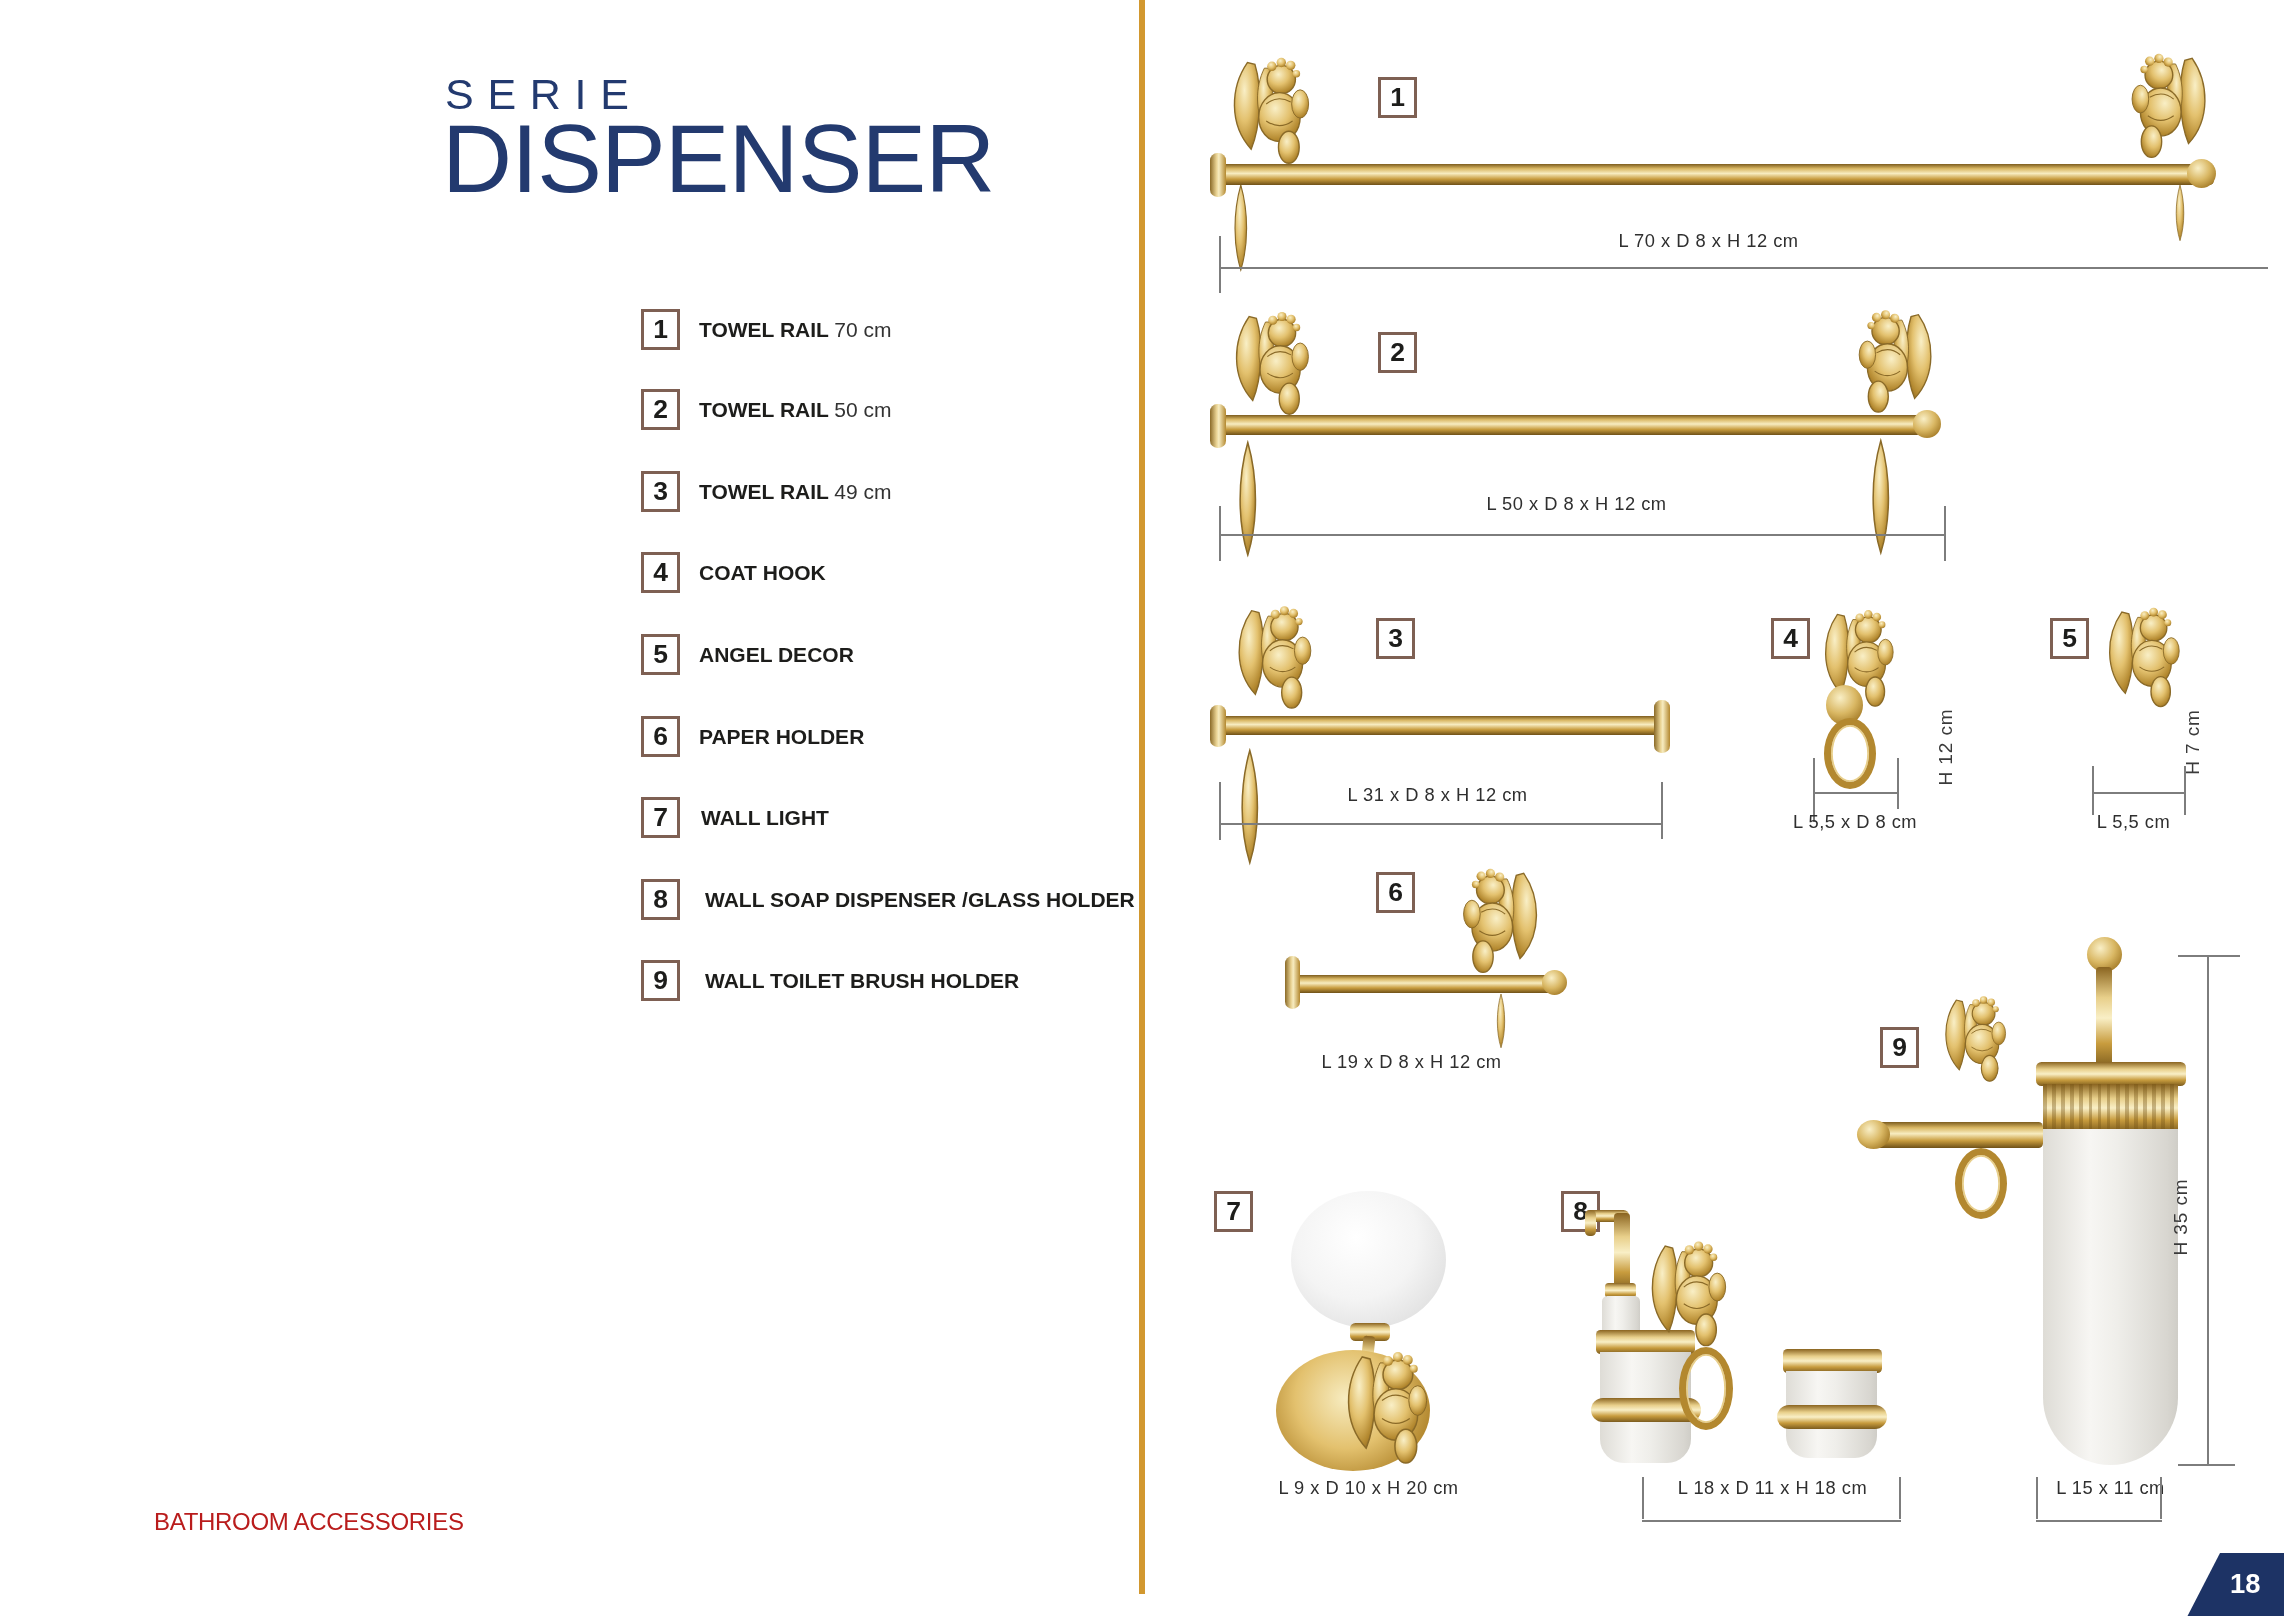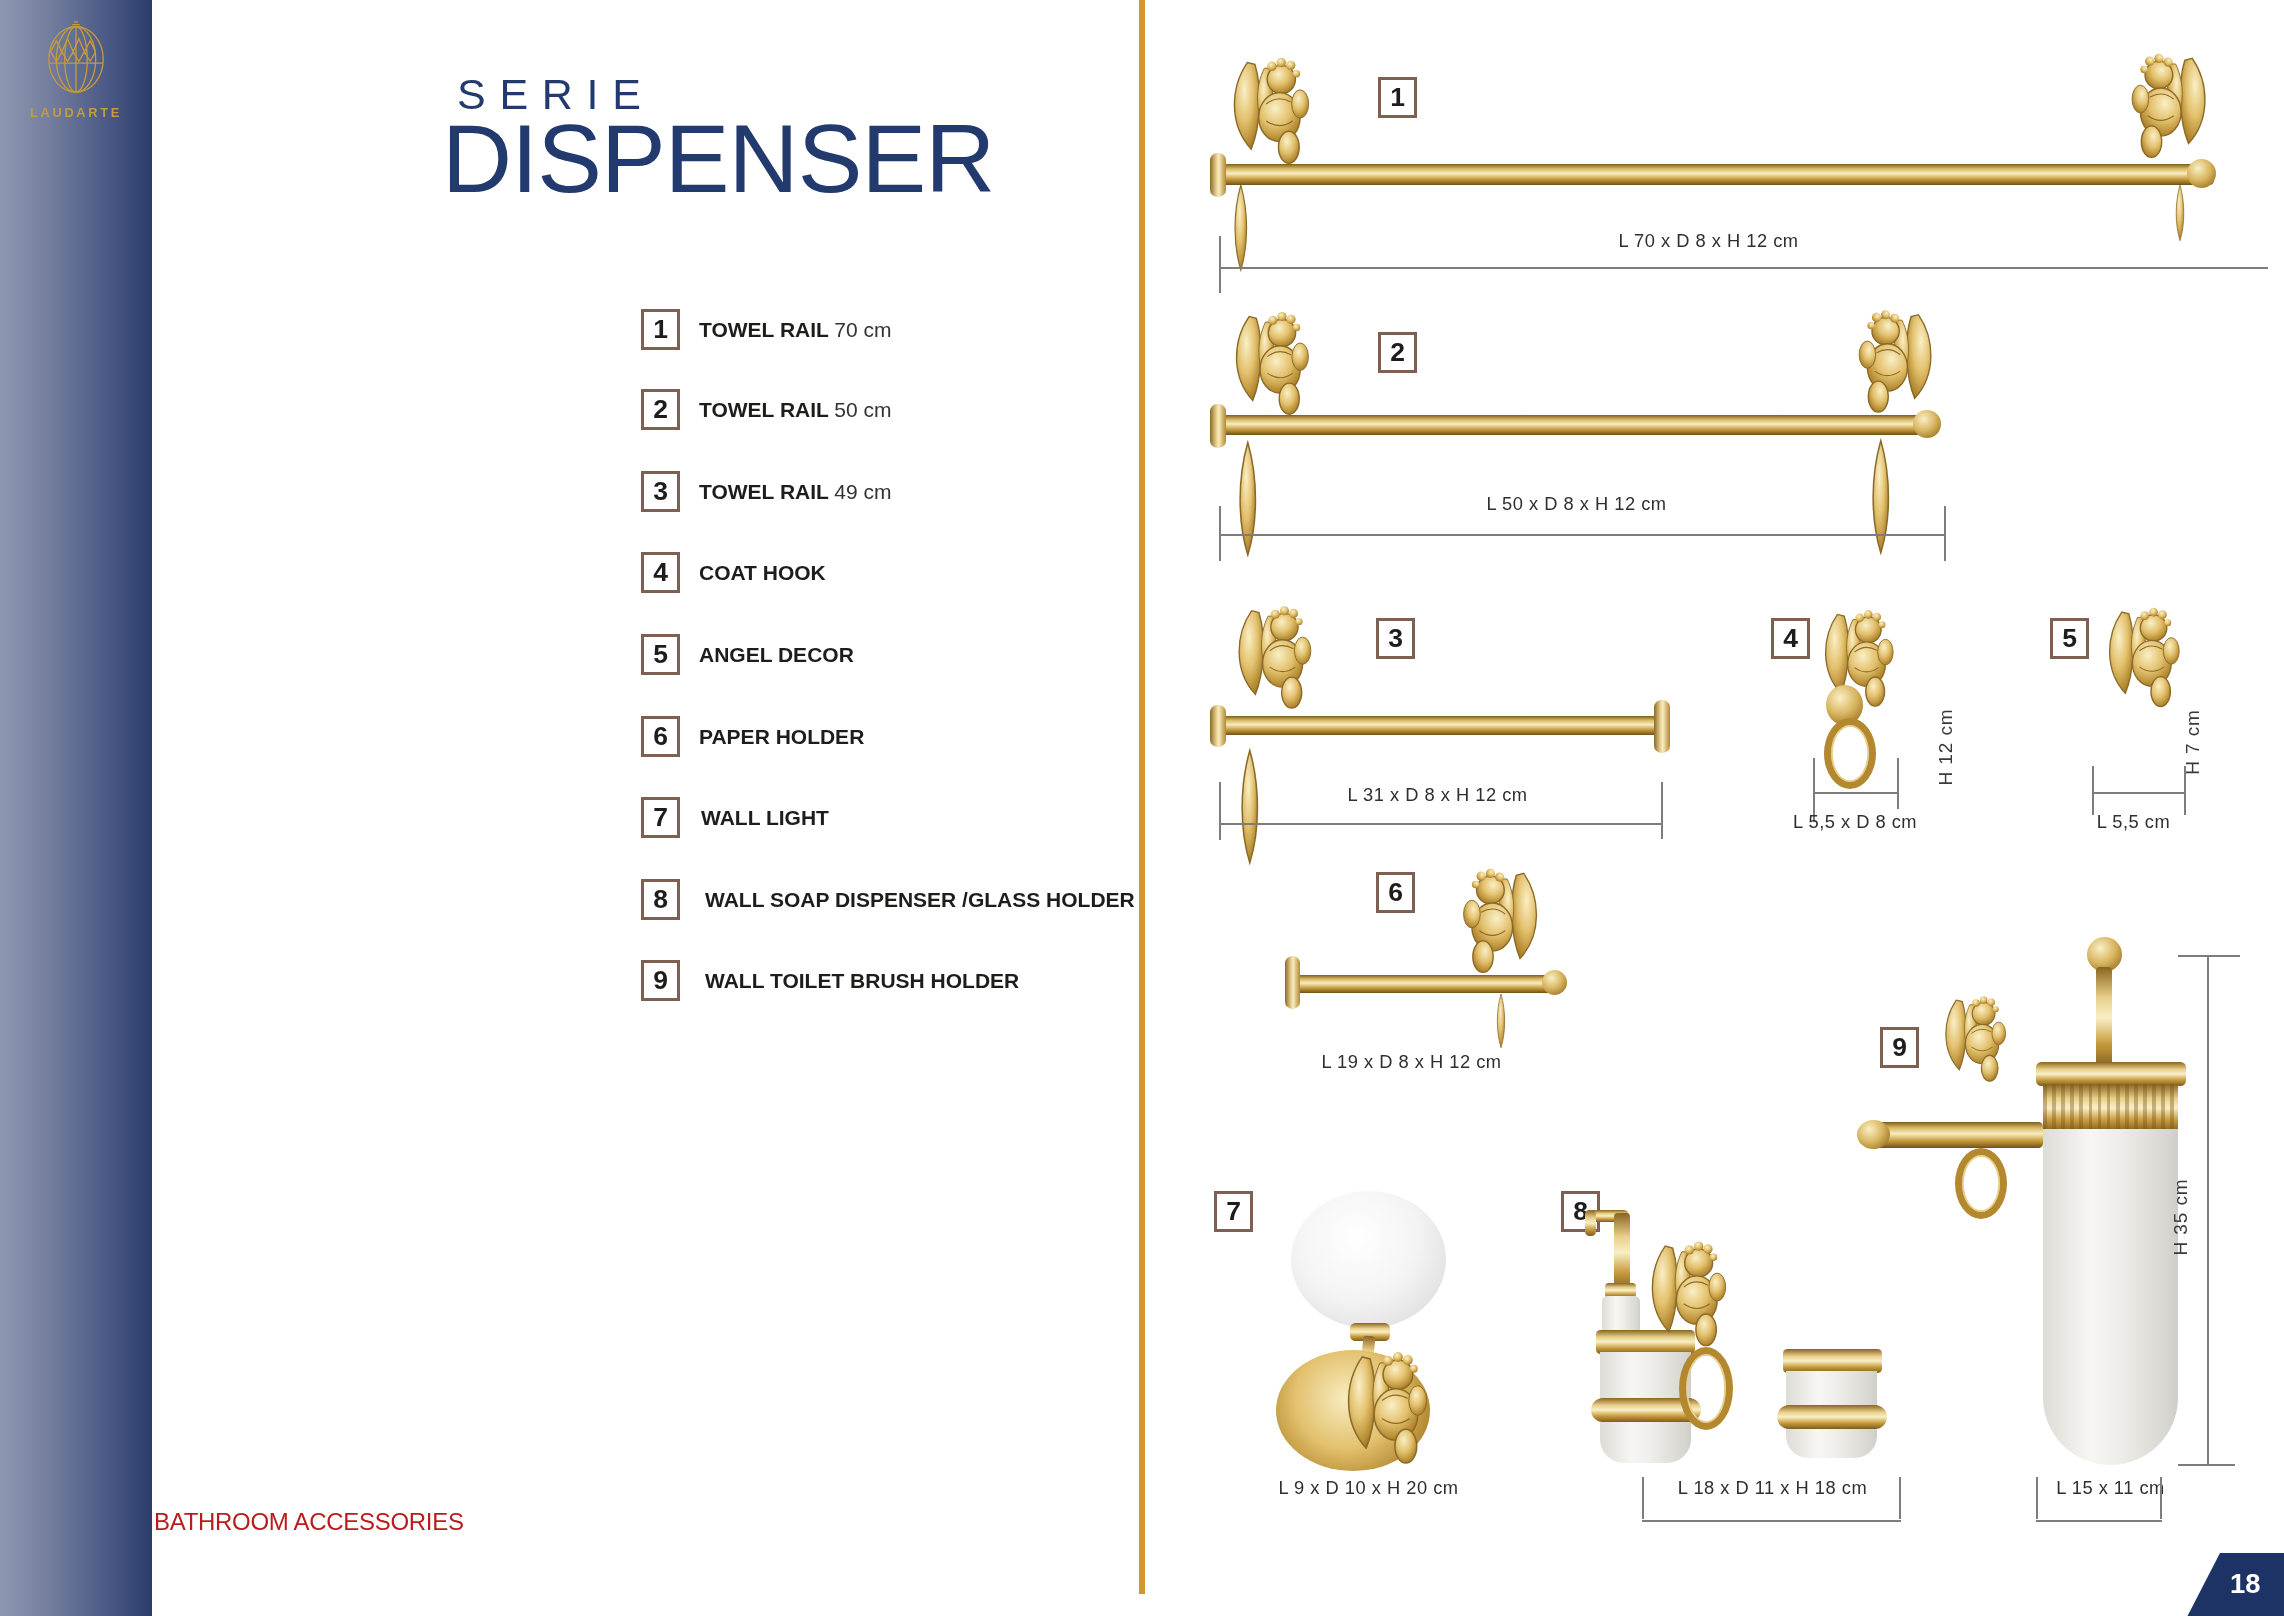--- a/index.html
+++ b/index.html
@@ -10,21 +10,21 @@
   
   .sidebar{position:absolute;left:0;top:0;width:152px;height:1616px;
            background:linear-gradient(90deg,#8e97b0 0%,#76809f 30%,#4d5b87 68%,#2c3d6b 100%);}
   .logo-wrap{position:absolute;left:0;top:20px;width:152px;text-align:center;}
   .brand{display:block;margin-top:7.3px;font-size:12.8px;font-weight:bold;letter-spacing:2.7px;color:#c69a3e;}
 
   
   .gold-line{position:absolute;left:1139px;top:0;width:5.5px;height:1594px;background:#d2982f;}
 
   
-  .kicker{position:absolute;left:445px;top:73px;font-size:43px;letter-spacing:13.7px;color:#233a6f;line-height:1;margin-left:12px;}
+  .kicker{position:absolute;left:445px;top:73px;font-size:43px;letter-spacing:13.7px;color:#233a6f;line-height:1;}
   .title{position:absolute;left:442px;top:110px;font-size:97px;letter-spacing:-0.9px;color:#233a6f;line-height:1;}
 
   .desc{position:absolute;left:155px;top:305px;font-size:24px;font-style:italic;color:#2b2b2b;line-height:30px;}
 
   
   .list-item{position:absolute;left:641px;height:42px;}
   .numbox{width:33px;height:35px;border:3.7px solid #7e6053;background:#fff;color:#1d1d1b;
           font-weight:bold;font-size:26.5px;display:flex;align-items:center;justify-content:center;}
   .numbox.abs{position:absolute;}
   .li-label{position:absolute;left:58px;top:0;line-height:42px;font-size:21px;font-weight:bold;white-space:nowrap;}
@@ -92,37 +92,20 @@
         <ellipse cx="82" cy="52" rx="9" ry="15" fill="url(#gGold)" stroke="#8a6a28" stroke-width="1"></ellipse>
         <ellipse cx="70" cy="98" rx="11" ry="17" fill="url(#gGold)" stroke="#8a6a28" stroke-width="1.5"></ellipse>
         <path d="M46 52 q 12 -10 26 -2 M46 70 q 14 10 28 0" fill="none" stroke="#8a6a28" stroke-width="1.2"></path>
       </symbol>
       <symbol id="drop" viewBox="0 0 20 90">
         <path d="M10 0 C 2 28, 2 62, 10 88 C 18 62, 18 28, 10 0 Z" fill="url(#gGold)" stroke="#8a6a28" stroke-width="1.2"></path>
       </symbol>
     </defs>
   </svg>
 
-  <div class="sidebar">
-    <div class="logo-wrap">
-      <svg width="66" height="75" viewBox="0 0 70 80">
-        <g fill="none" stroke="#c89a3c" stroke-width="1.4">
-          <ellipse cx="35" cy="42" rx="29" ry="35"></ellipse>
-          <ellipse cx="35" cy="42" rx="21" ry="35"></ellipse>
-          <ellipse cx="35" cy="42" rx="12" ry="35"></ellipse>
-          <line x1="35" y1="7" x2="35" y2="77"></line>
-          <path d="M8 34 L14 22 L20 34 L26 20 L32 34 L38 20 L44 34 L50 22 L56 34"></path>
-          <path d="M8 34 L14 44 L20 34 L26 44 L32 34 L38 44 L44 34 L50 44 L56 34"></path>
-          <line x1="7" y1="46" x2="63" y2="46"></line>
-          <path d="M31 5 h8 M33 2 h4"></path>
-        </g>
-      </svg>
-      <span class="brand">LAUDARTE</span>
-    </div>
-  </div>
 
   <div class="gold-line"></div>
 
   <div class="kicker">SERIE</div>
   <div class="title">DISPENSER</div>
 
 
   <div class="list-item" style="top:309px">
     <div class="numbox">1</div>
     <div class="li-label"><span>TOWEL RAIL</span> <span class="li-size">70 cm</span></div>

